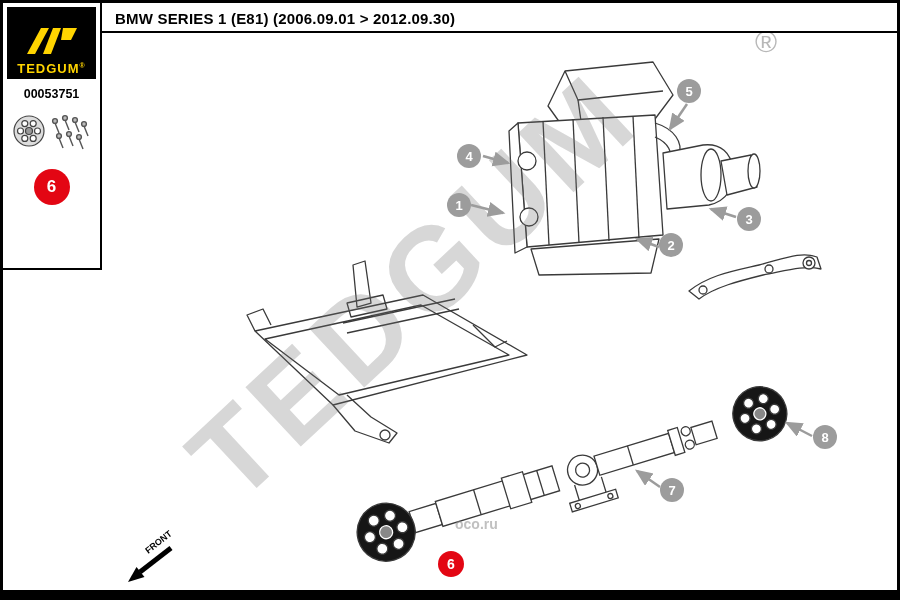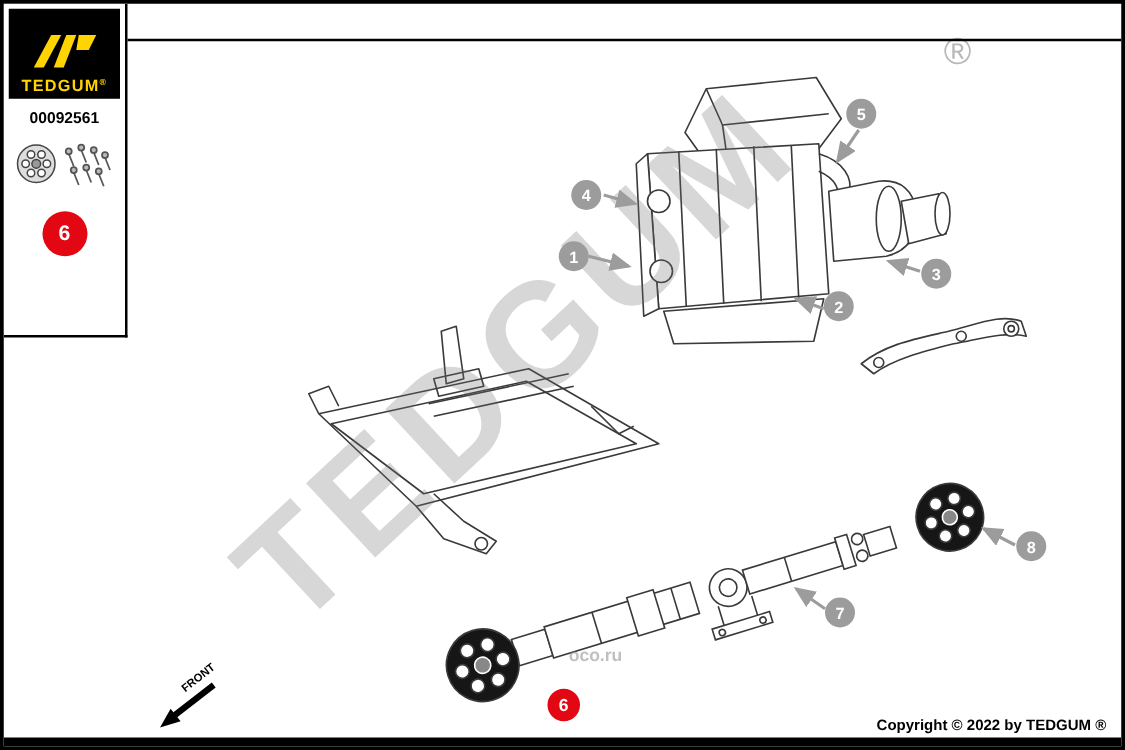--- a/index.html
+++ b/index.html
@@ -158,32 +158,33 @@
       <line x1="656" y1="244" x2="634" y2="236" marker-end="url(#ah)"></line>
       <line x1="809" y1="433" x2="784" y2="420" marker-end="url(#ah)"></line>
       <line x1="657" y1="484" x2="634" y2="468" marker-end="url(#ah)"></line>
     </g>
     <g>
       <line x1="168" y1="545" x2="137" y2="569" stroke="#000" stroke-width="5"></line>
       <polygon points="125,579 141.5,574 133.5,564" fill="#000"></polygon>
     </g>
   </svg>
 
+  <div class="title">BMW SERIES 1 (E81)  (2006.09.01 &gt; 2012.09.30)</div>
   <div class="header-rule"></div>
 
   <div class="sidebar">
     <div class="logo">
       <svg width="70" height="40" viewBox="0 0 70 40">
         <polygon points="10,32 24,6 32,6 18,32" fill="#ffd400"></polygon>
         <polygon points="26,32 36,6 44,6 34,32" fill="#ffd400"></polygon>
         <polygon points="46,6 60,6 54,18 44,18" fill="#ffd400"></polygon>
       </svg>
       <div class="logo-text"><span>TEDGUM</span><span class="reg">®</span></div>
     </div>
-    <div class="part-number">00092561</div>
+    <div class="part-number">00053751</div>
     <svg class="thumb" width="90" height="52" viewBox="0 0 90 52">
       <g stroke="#444" fill="#fff" stroke-width="1.2">
         <circle cx="22" cy="26" r="15" fill="#ddd"></circle>
         <circle cx="30.5" cy="26" r="3"></circle>
         <circle cx="26.2" cy="33.4" r="3"></circle>
         <circle cx="17.8" cy="33.4" r="3"></circle>
         <circle cx="13.5" cy="26" r="3"></circle>
         <circle cx="17.8" cy="18.6" r="3"></circle>
         <circle cx="26.2" cy="18.6" r="3"></circle>
         <circle cx="22" cy="26" r="3.5" fill="#999"></circle>
@@ -211,15 +212,14 @@
   <span class="callout" style="left:444px;top:190px">1</span>
   <span class="callout" style="left:656px;top:230px">2</span>
   <span class="callout" style="left:734px;top:204px">3</span>
   <span class="callout" style="left:454px;top:141px">4</span>
   <span class="callout" style="left:674px;top:76px">5</span>
   <span class="callout red" style="left:435px;top:548px">6</span>
   <span class="callout" style="left:657px;top:475px">7</span>
   <span class="callout" style="left:810px;top:422px">8</span>
 
   <div class="front-label">FRONT</div>
-  <div class="copyright">Copyright © 2022 by TEDGUM ®</div>
   <div class="bottom-bar"></div>
 </div>
 
 </body></html>

